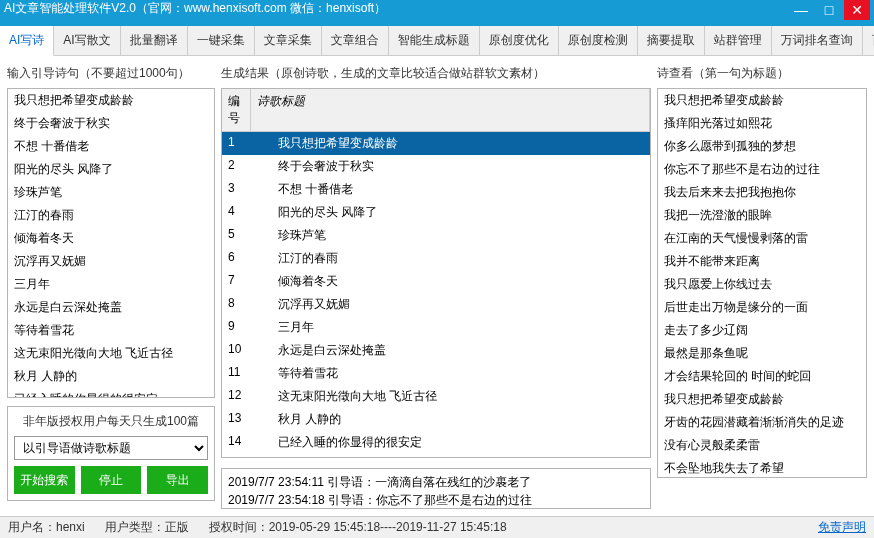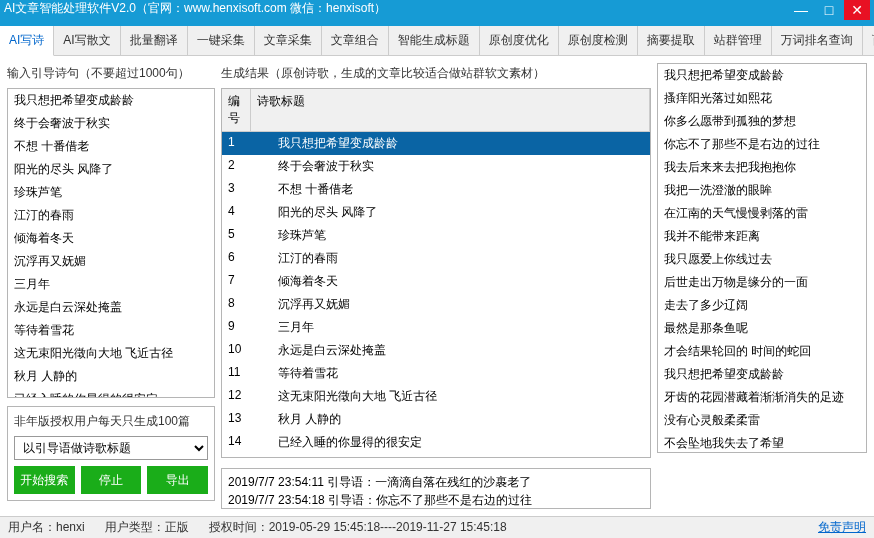--- a/index.html
+++ b/index.html
@@ -19,30 +19,30 @@
 .col-right { width: 210px; }
 .section-label { font-size: 12px; color: #333; padding: 2px 0; }
 .listbox { border: 1px solid #b5b5b5; background: #fff; font-size: 12px; overflow-y: auto; }
 .listbox .item { padding: 3px 6px; cursor: default; white-space: nowrap; overflow: hidden; text-overflow: ellipsis; }
 .col-left .listbox { height: 310px; }
 .col-right .listbox { height: 390px; }
 .mid-table-wrap { border: 1px solid #b5b5b5; height: 370px; display: flex; flex-direction: column; }
 .thead { display: flex; background: #f0f0f0; border-bottom: 1px solid #ccc; font-size: 12px; }
 .th { padding: 4px 6px; border-right: 1px solid #ccc; }
 .th.num { width: 29px; }
-.th.title-col { flex: 1; }
+.th.title-col { flex: 1; font-style: italic; }
 .tbody { flex: 1; overflow-y: auto; font-size: 12px; }
 .trow { display: flex; }
 .trow.sel { background: #0a64a4; color: #fff; }
 .td { padding: 3px 6px; white-space: nowrap; overflow: hidden; }
 .td.num { width: 50px; }
 .td.title-col { flex: 1; }
 .mid-log { border: 1px solid #b5b5b5; height: 60px; margin-top: 6px; font-size: 12px; padding: 4px 6px; overflow-y: auto; line-height: 1.5; }
 .left-group { border: 1px solid #b5b5b5; padding: 6px; margin-top: 4px; }
-.group-title { font-size: 12px; color: #333; margin-bottom: 6px; }
+.group-title { font-size: 12px; color: #333; margin-bottom: 6px; text-align: center; }
 .select { width: 100%; height: 24px; border: 1px solid #999; font-size: 12px; background: #fff; margin-bottom: 6px; padding: 0 4px; }
 .btnrow { display: flex; gap: 6px; }
 .btn { flex: 1; height: 28px; background: #1aad19; color: #fff; border: none; font-size: 12px; cursor: pointer; font-family: Liberation Serif, serif; }
 .statusbar { height: 22px; background: #f0f0f0; border-top: 1px solid #ccc; display: flex; align-items: center; font-size: 12px; color: #333; padding: 0 8px; }
 .statusbar .sp { margin-right: 20px; }
 .statusbar .spacer { flex: 1; }
 .statusbar .link { color: #0066cc; text-decoration: underline; cursor: pointer; }
 ::-webkit-scrollbar { width: 14px; }
 ::-webkit-scrollbar-track { background: #f0f0f0; }
 ::-webkit-scrollbar-thumb { background: #c0c0c0; border: 1px solid #a0a0a0; }
@@ -177,20 +177,21 @@
           </div>
       </div>
       <div class="mid-log" id="mid-log">
           <div>2019/7/7 23:54:11 引导语：一滴滴自落在残红的沙裹老了</div>
           <div>2019/7/7 23:54:18 引导语：你忘不了那些不是右边的过往</div>
           <div>2019/7/7 23:54:18 生成结束！</div>
         </div>
     </div>
 
     <div class="col col-right">
+      <div class="section-label">诗查看（第一句为标题）</div>
       <div class="listbox" id="right-list">
           <div class="item">我只想把希望变成龄龄</div>
           <div class="item">搔痒阳光落过如熙花</div>
           <div class="item">你多么愿带到孤独的梦想</div>
           <div class="item">你忘不了那些不是右边的过往</div>
           <div class="item">我去后来来去把我抱抱你</div>
           <div class="item">我把一洗澄澈的眼眸</div>
           <div class="item">在江南的天气慢慢剥落的雷</div>
           <div class="item">我并不能带来距离</div>
           <div class="item">我只愿爱上你线过去</div>

